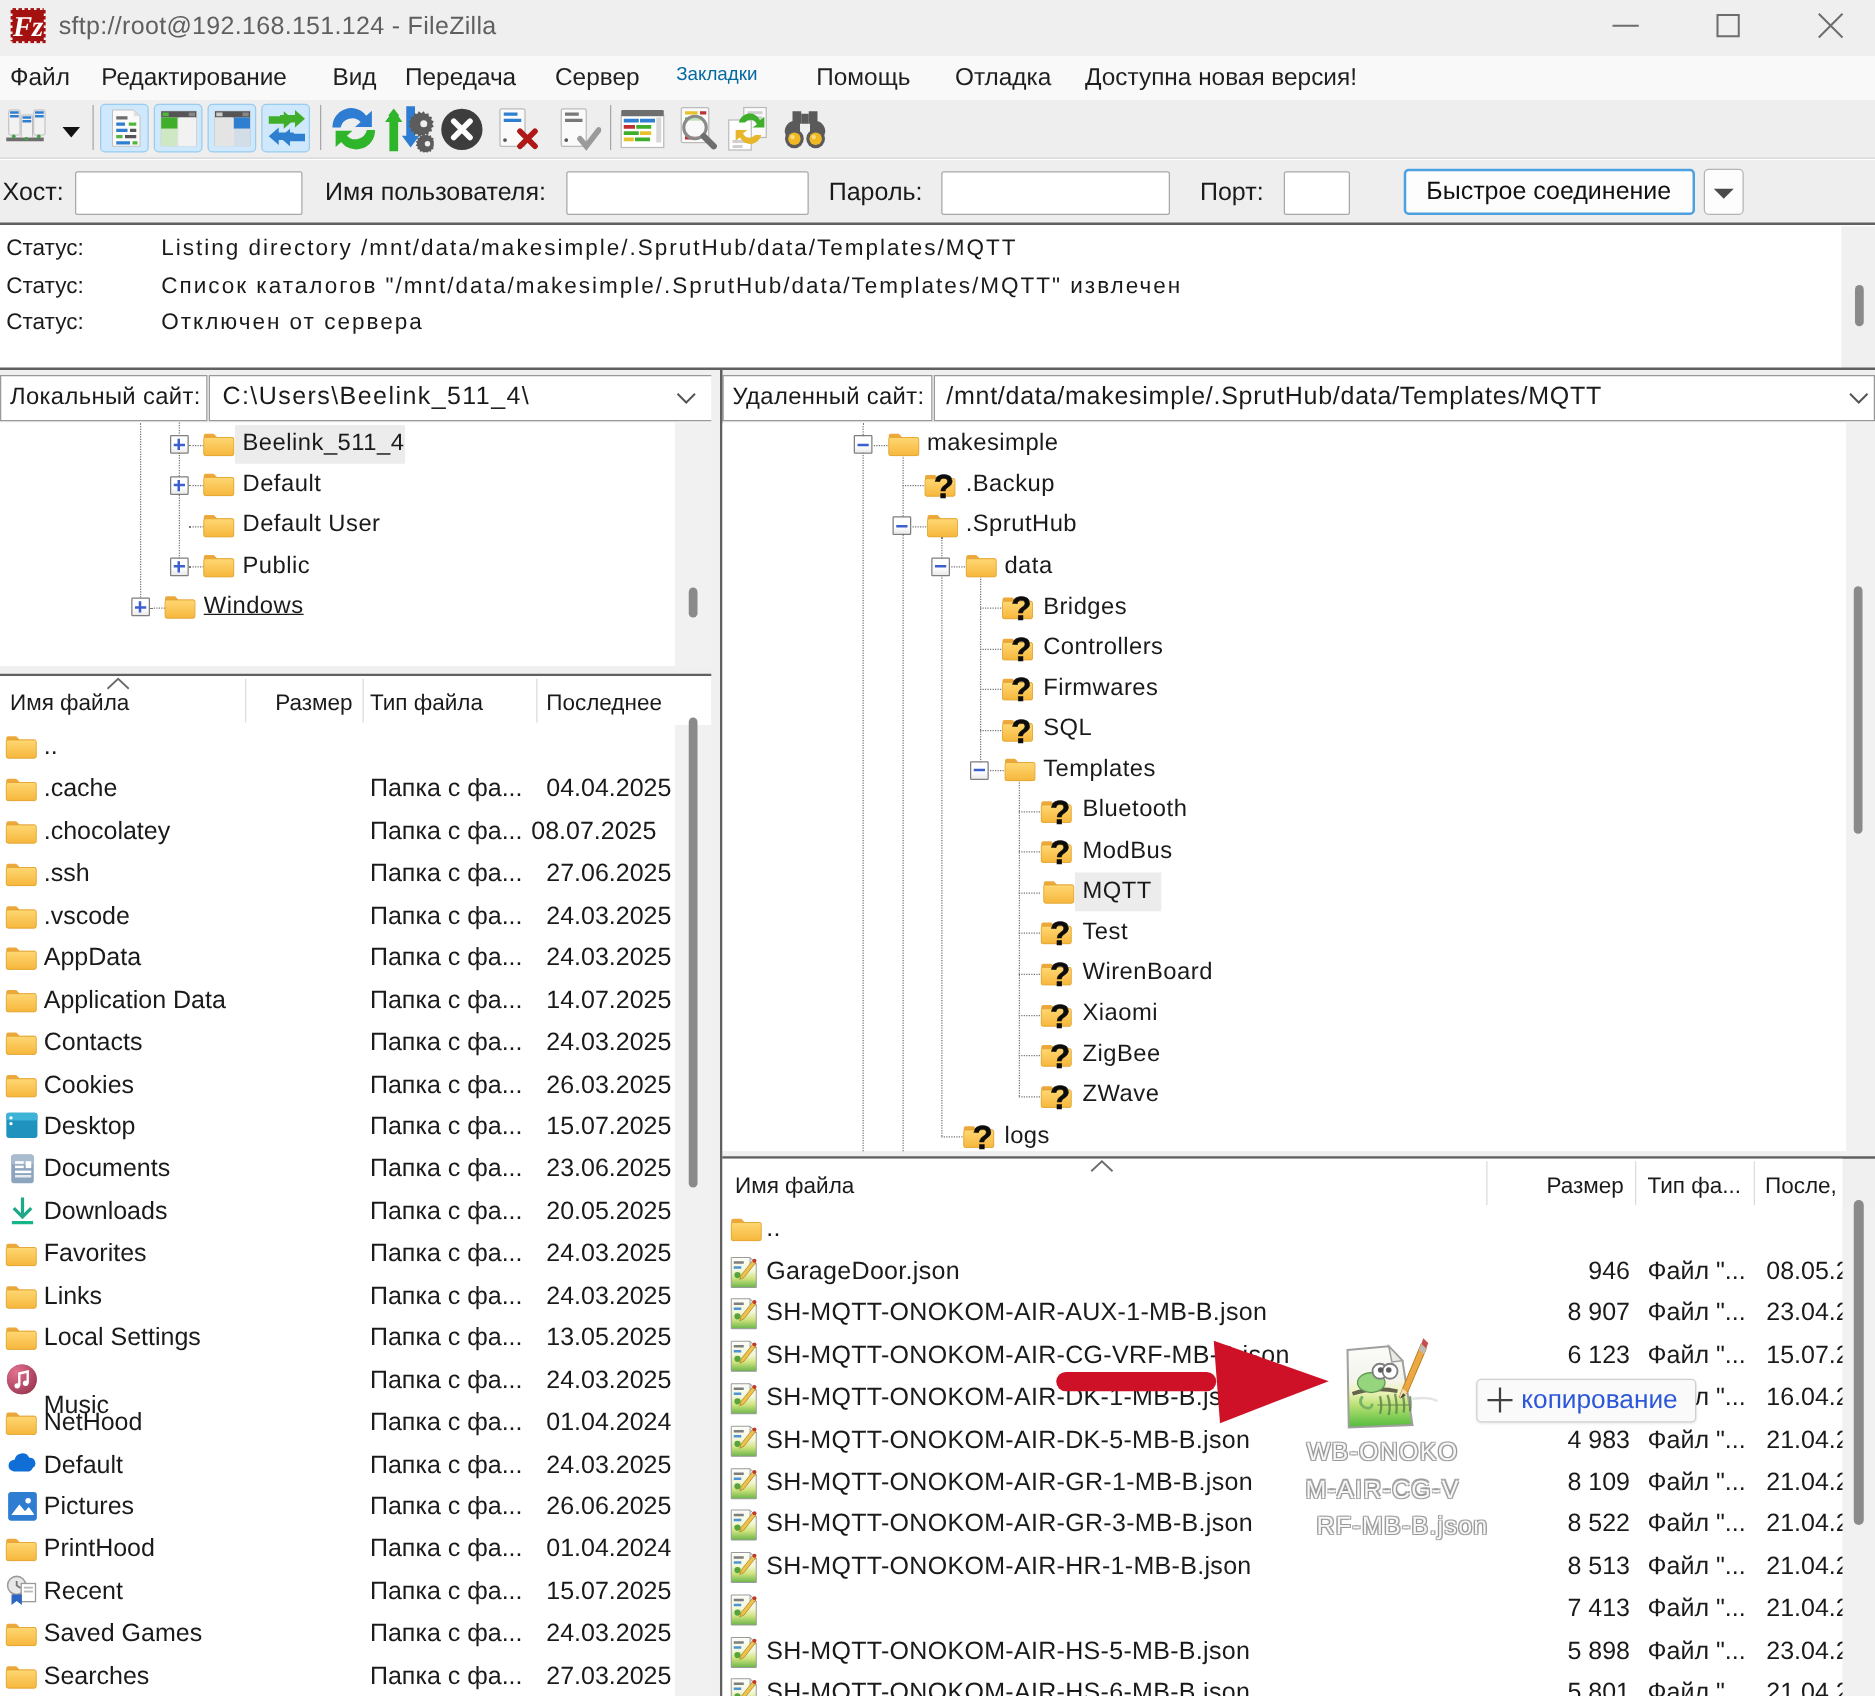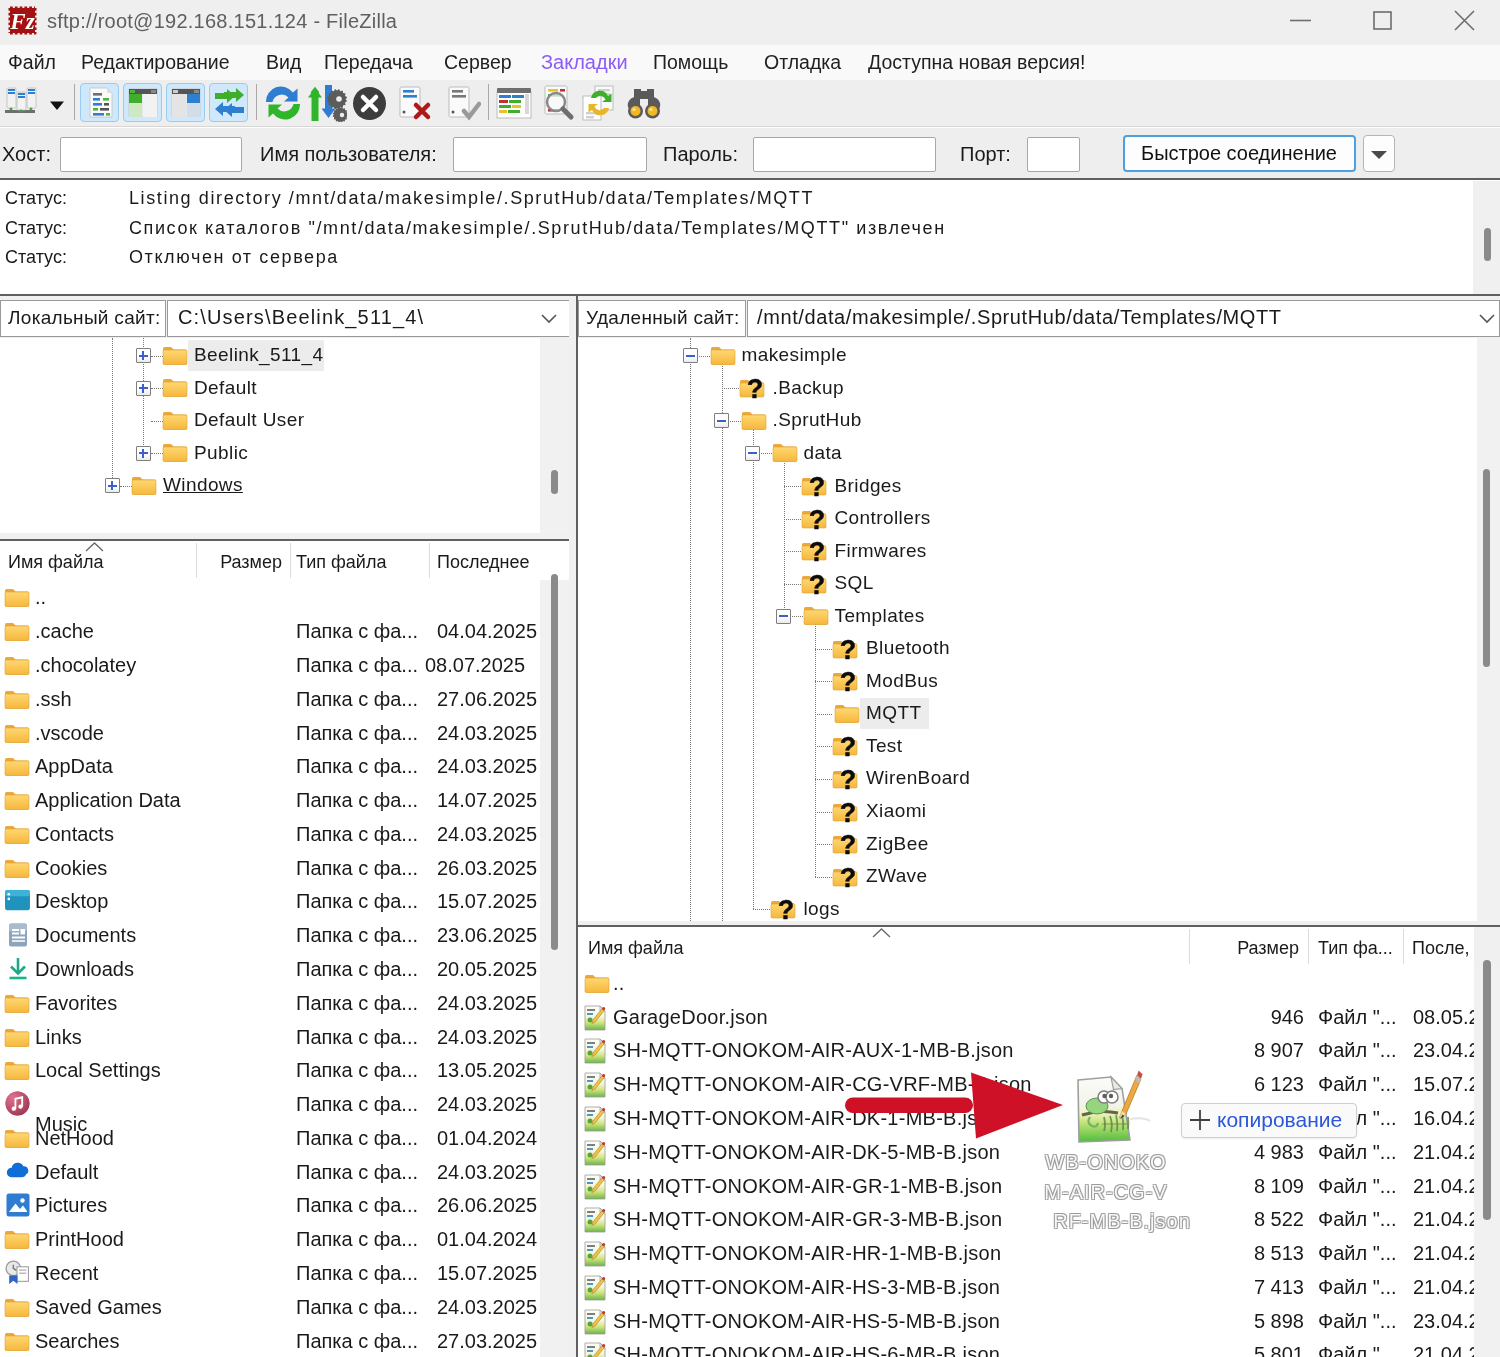--- a/index.html
+++ b/index.html
@@ -106,21 +106,21 @@
 <path d="M10 20.5 H31" stroke="#6d6d6d" stroke-width="1.6"></path>
 <rect x="94" y="12" width="17" height="17" fill="none" stroke="#6d6d6d" stroke-width="1.6"></rect>
 <path d="M175 11 L194 30 M194 11 L175 30" stroke="#6d6d6d" stroke-width="1.6"></path>
 </svg>
 <div class="abs" style="left:0;top:45px;width:1500px;height:35px;background:#f9f9f9;"></div>
 <div class="txt" style="left:8px;top:51px;font-size:19.5px;color:#1f1f1f;">Файл</div>
 <div class="txt" style="left:81px;top:51px;font-size:19.5px;color:#1f1f1f;">Редактирование</div>
 <div class="txt" style="left:266px;top:51px;font-size:19.5px;color:#1f1f1f;">Вид</div>
 <div class="txt" style="left:324px;top:51px;font-size:19.5px;color:#1f1f1f;">Передача</div>
 <div class="txt" style="left:444px;top:51px;font-size:19.5px;color:#1f1f1f;">Сервер</div>
-<div class="txt" style="left:541px;top:51px;font-size:20px;color:#8b5cf6;">Закладки</div>
+<div class="txt" style="left:541px;top:51px;font-size:15px;color:#0369a1;">Закладки</div>
 <div class="txt" style="left:653px;top:51px;font-size:19.5px;color:#1f1f1f;">Помощь</div>
 <div class="txt" style="left:764px;top:51px;font-size:19.5px;color:#1f1f1f;">Отладка</div>
 <div class="txt" style="left:868px;top:51px;font-size:19.5px;color:#1f1f1f;">Доступна новая версия!</div>
 <div class="abs" style="left:0;top:80px;width:1500px;height:47px;background:#eeeeee;border-bottom:1px solid #d5d5d5;"></div>
 <svg class="abs" style="left:3px;top:84px" width="36" height="36" viewBox="0 0 36 36">
 <rect x="2" y="26" width="30" height="3" fill="#6e6e6e"></rect>
 <rect x="4" y="4" width="9" height="20" rx="1" fill="#f2f2f2" stroke="#bbb" stroke-width="0.8"></rect>
 <rect x="5" y="5" width="7" height="2" fill="#2f7fd0"></rect>
       <rect x="5" y="8" width="7" height="2" fill="#2f7fd0"></rect>
 <rect x="14" y="8" width="9" height="18" rx="1" fill="#f2f2f2" stroke="#bbb" stroke-width="0.8"></rect>
@@ -676,21 +676,20 @@
 <svg class="abs" style="left:583px;top:1240.13px" width="24" height="28" viewBox="0 0 24 28">
       <use href="#json"></use>
     </svg>
 <div class="txt" style="left:613px;top:1242.13px;font-size:20px;letter-spacing:0.25px;">SH-MQTT-ONOKOM-AIR-HR-1-MB-B.json</div>
 <div class="txt" style="left:1304px;top:1242.13px;font-size:20px;transform:translateX(-100%);">8 513</div>
 <div class="txt" style="left:1318px;top:1242.13px;font-size:20px;">Файл "...</div>
 <div class="txt" style="left:1413px;top:1242.13px;font-size:20px;width:61px;overflow:hidden;">21.04.2025</div>
 <svg class="abs" style="left:583px;top:1273.91px" width="24" height="28" viewBox="0 0 24 28">
       <use href="#json"></use>
     </svg>
-<div class="txt" style="left:613px;top:1275.91px;font-size:20px;letter-spacing:0.25px;">SH-MQTT-ONOKOM-AIR-HS-3-MB-B.json</div>
 <div class="txt" style="left:1304px;top:1275.91px;font-size:20px;transform:translateX(-100%);">7 413</div>
 <div class="txt" style="left:1318px;top:1275.91px;font-size:20px;">Файл "...</div>
 <div class="txt" style="left:1413px;top:1275.91px;font-size:20px;width:61px;overflow:hidden;">21.04.2025</div>
 <svg class="abs" style="left:583px;top:1307.69px" width="24" height="28" viewBox="0 0 24 28">
       <use href="#json"></use>
     </svg>
 <div class="txt" style="left:613px;top:1309.69px;font-size:20px;letter-spacing:0.25px;">SH-MQTT-ONOKOM-AIR-HS-5-MB-B.json</div>
 <div class="txt" style="left:1304px;top:1309.69px;font-size:20px;transform:translateX(-100%);">5 898</div>
 <div class="txt" style="left:1318px;top:1309.69px;font-size:20px;">Файл "...</div>
 <div class="txt" style="left:1413px;top:1309.69px;font-size:20px;width:61px;overflow:hidden;">23.04.2025</div>

